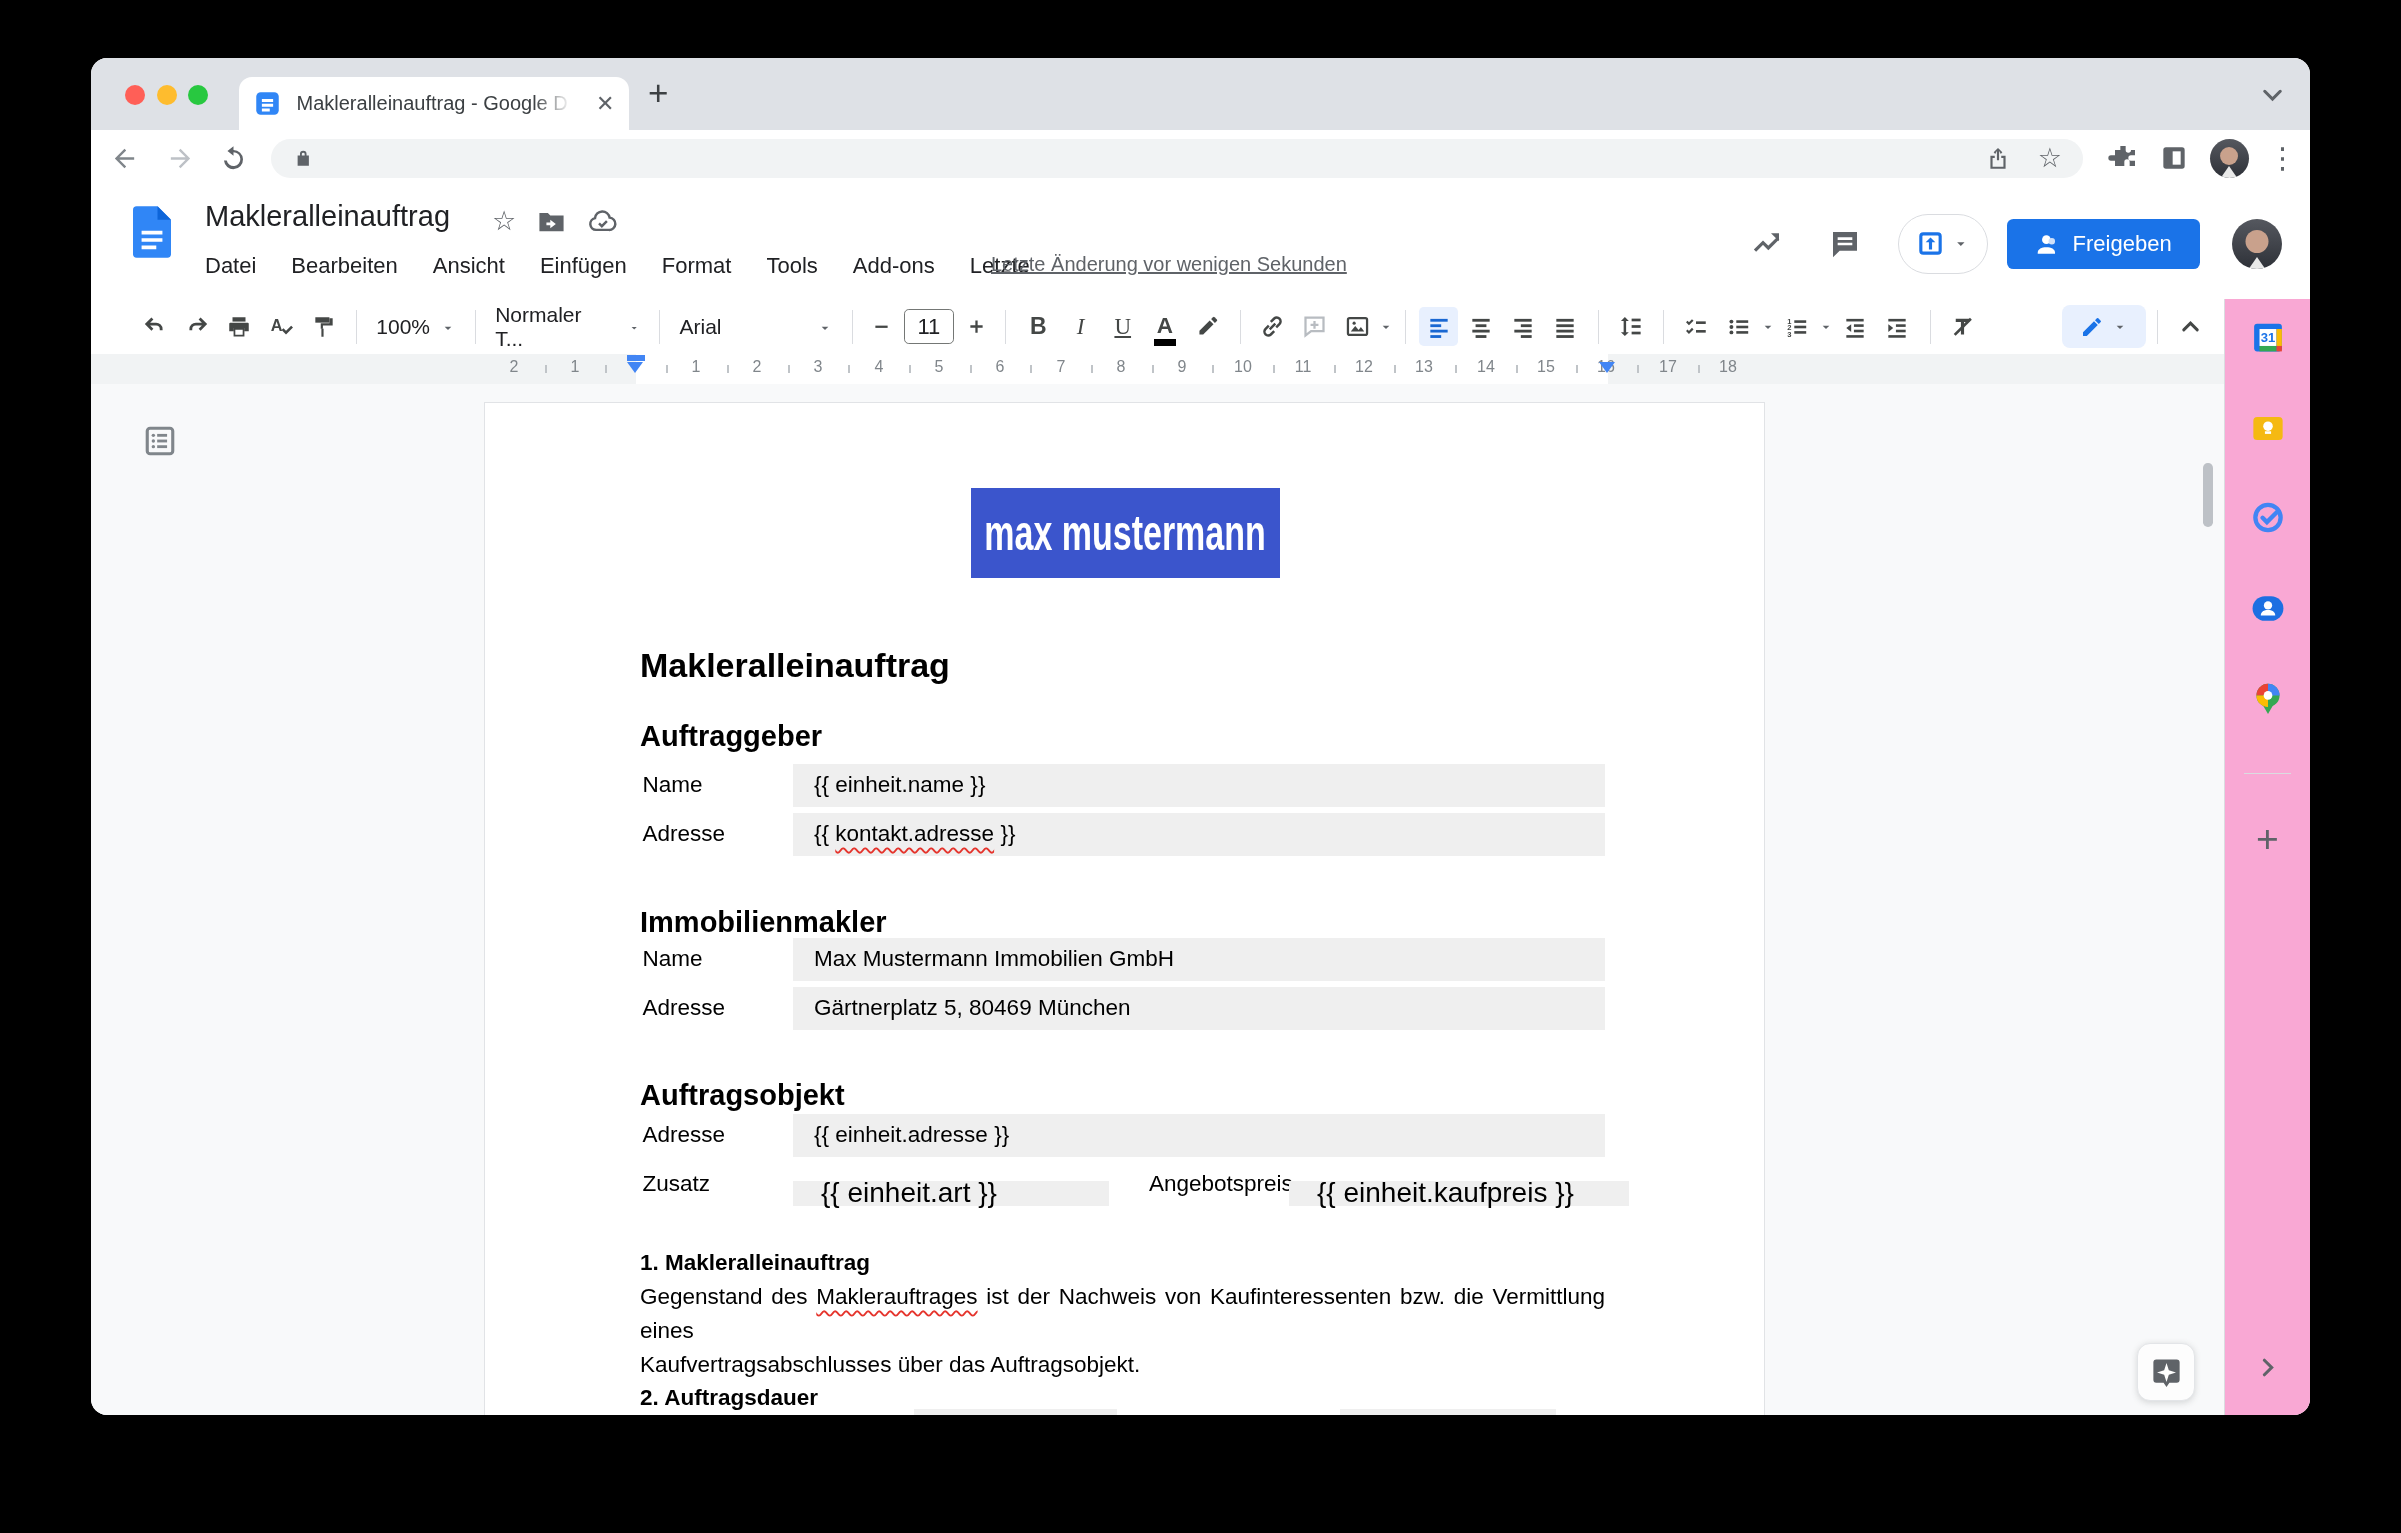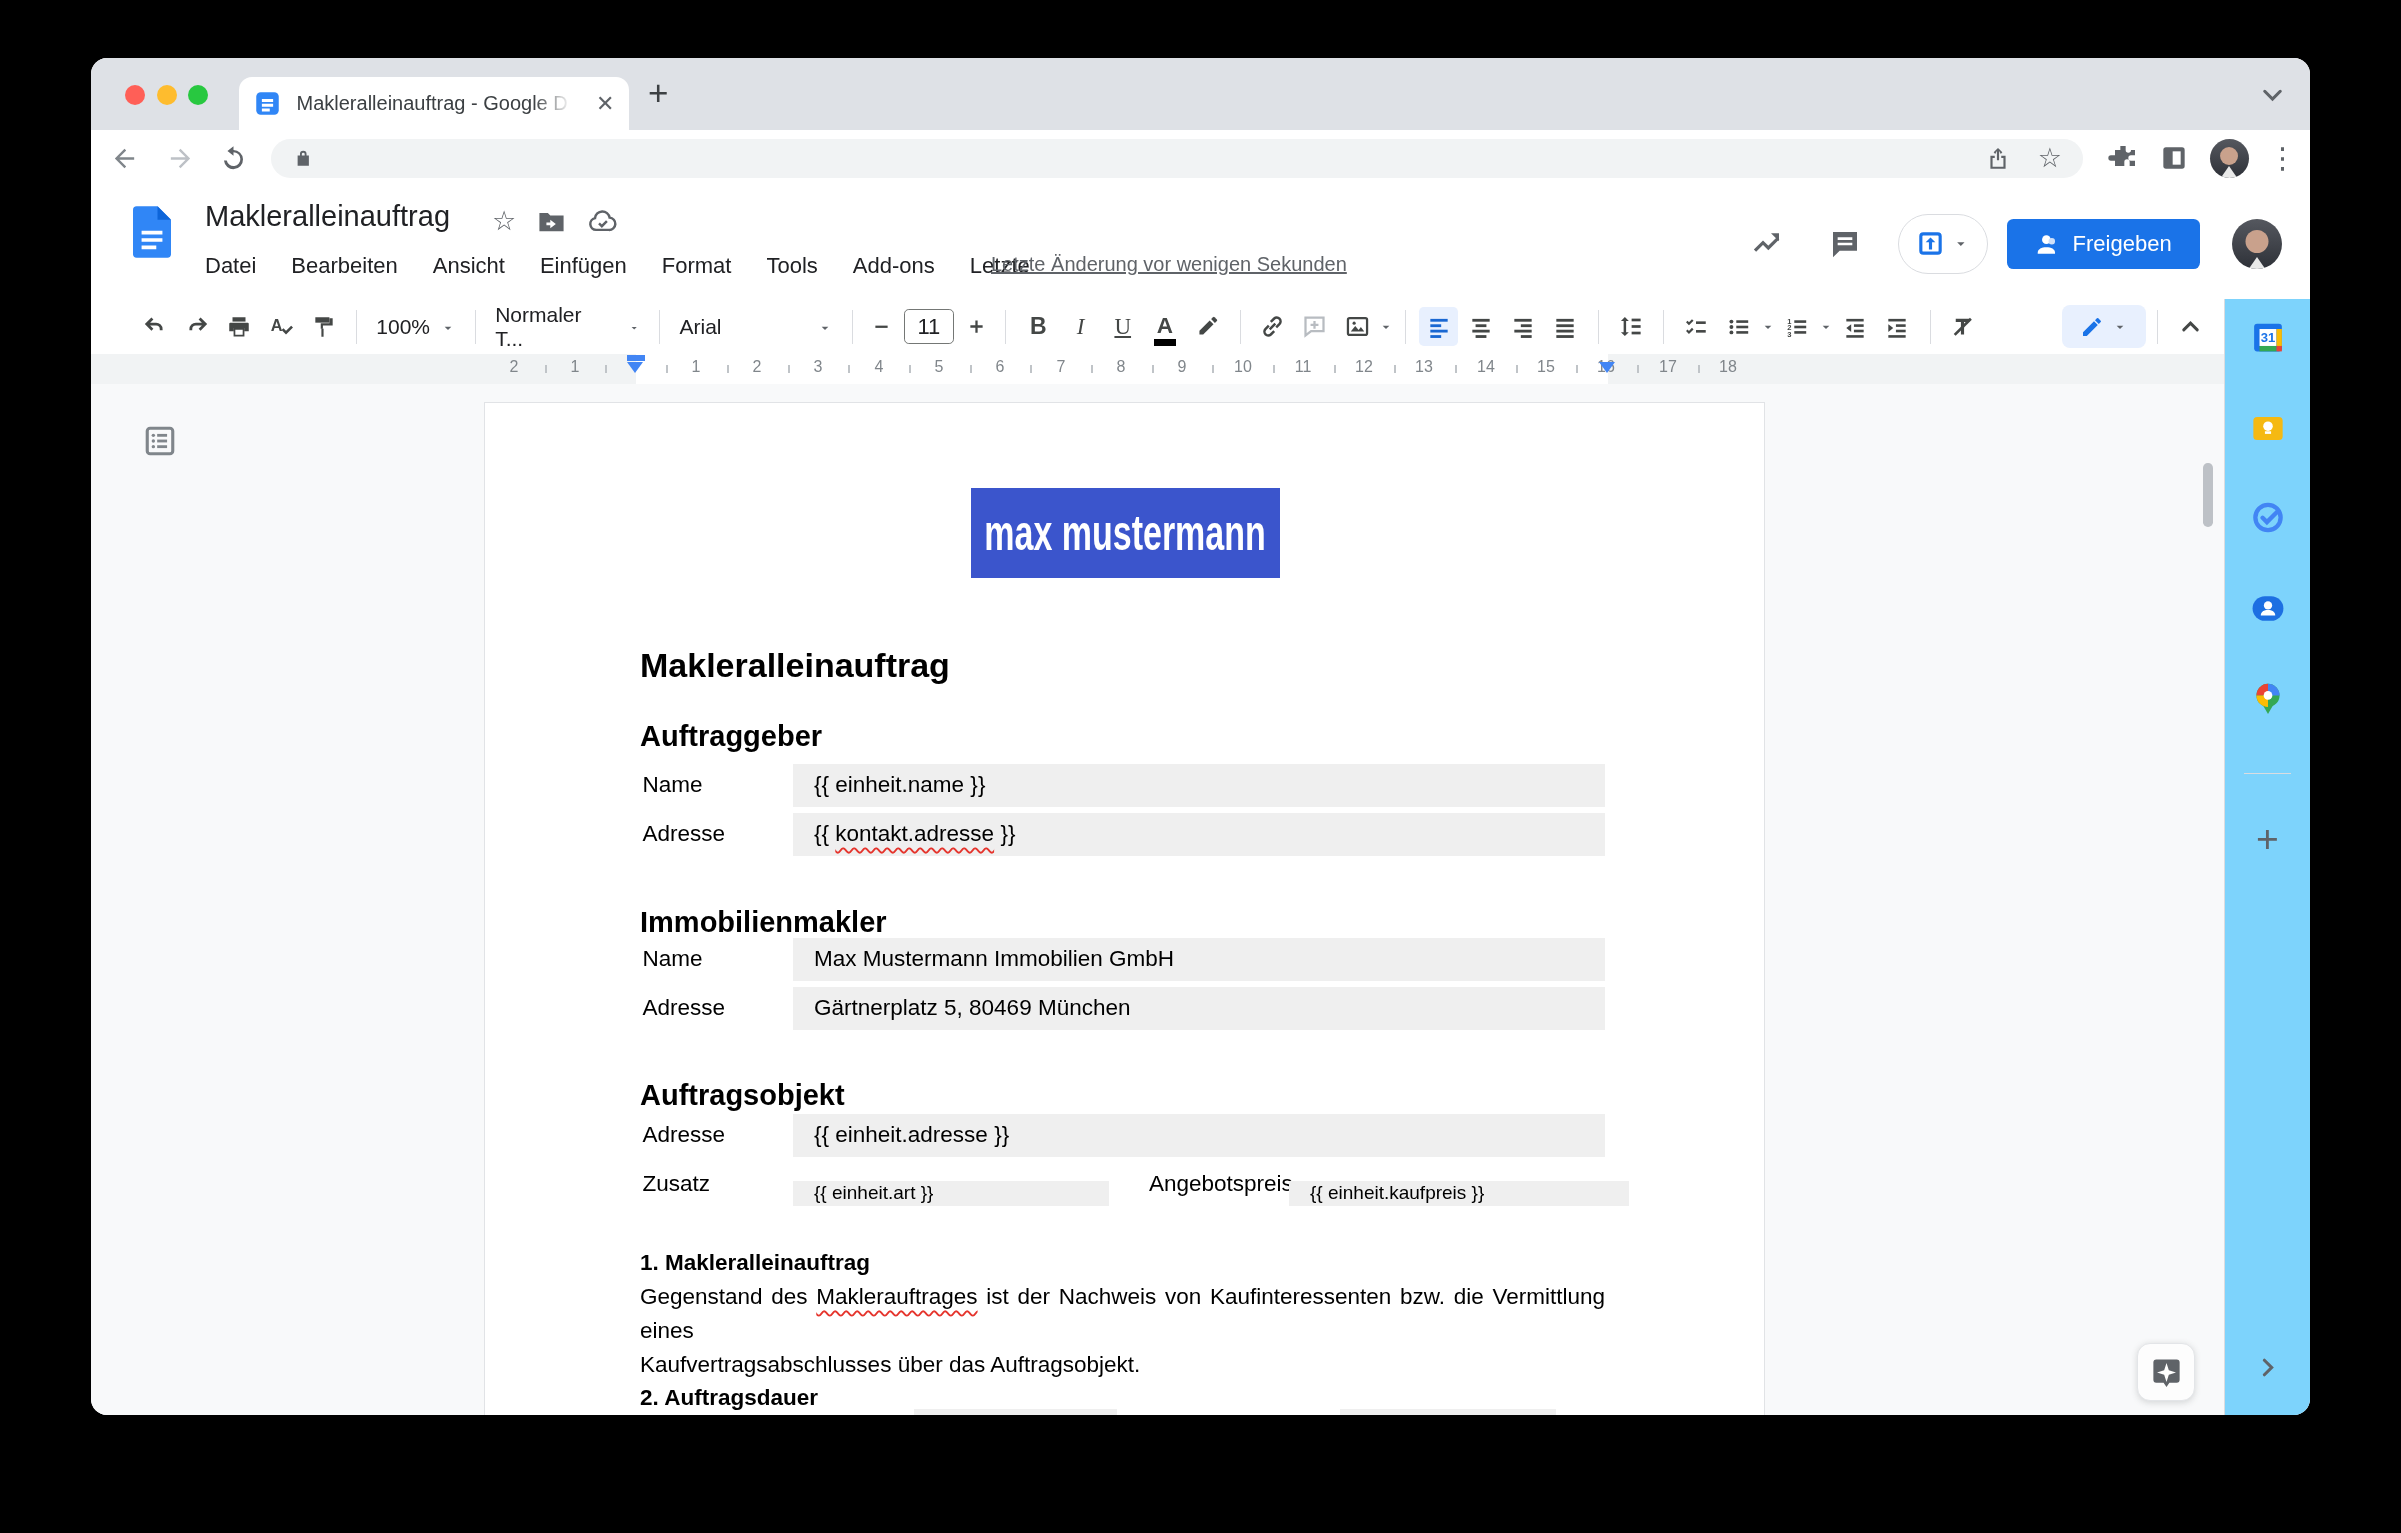--- a/index.html
+++ b/index.html
@@ -47,21 +47,21 @@
   .menu-item{font-size:22px;color:#202124;}
   .lastedit{margin-left:42px;font-size:20px;color:#5f6368;text-decoration:underline;}
   .hdr-right{position:absolute;right:28px;top:0;height:113px;display:flex;align-items:center;}
   .upload-pill{width:90px;height:60px;border:1.6px solid #dadce0;border-radius:31px;display:flex;align-items:center;justify-content:center;gap:6.4px;margin-left:35px;}
   .freigeben{width:193px;height:50px;background:#1a73e8;border-radius:6.4px;color:#fff;display:flex;align-items:center;justify-content:center;gap:11.3px;font-size:22px;margin-left:19.3px;}
   .hdr-ic{width:35px;height:35px;display:flex;align-items:center;justify-content:center;}
   .hdr-avatar{margin-left:32px;}
 
   
   .main{position:absolute;left:0;top:241px;right:0;bottom:0;}
-  .panel{position:absolute;right:0;top:0;width:86px;bottom:0;background:#7dd3fc;border-left:0.8px solid #dadce0;}
+  .panel{position:absolute;right:0;top:0;width:86px;bottom:0;background:#f9a8d4;border-left:0.8px solid #dadce0;}
   .panel-ic{position:absolute;left:50%;transform:translateX(-50%);}
   .panel-divider{position:absolute;left:19.3px;right:19.3px;height:0.8px;background:#dadce0;top:474px;}
   .panel-plus{position:absolute;left:50%;transform:translateX(-50%);top:518px;font-size:39px;font-weight:300;color:#5f6368;}
   .panel-chev{position:absolute;left:50%;transform:translateX(-50%);top:1054px;}
 
   
   .dtoolbar{position:absolute;left:0;top:0;width:2133px;height:55px;background:#fff;display:flex;align-items:center;padding-left:43px;}
   .tb{width:39px;height:39px;display:flex;align-items:center;justify-content:center;margin:0 1.6px;border-radius:4.8px;flex:none;}
   .sep{width:0.8px;height:34px;background:#dadce0;margin:0 11.3px;flex:none;}
   .tb-text{font-size:21px;color:#202124;}
@@ -94,21 +94,21 @@
   .outline-ic{position:absolute;left:52px;top:40px;}
   .scrollbar{position:absolute;left:2112px;top:79px;width:9.7px;height:64px;background:#bdc1c6;border-radius:4.8px;}
   .page{position:absolute;left:393px;top:17.7px;width:1281px;height:1143px;background:#fff;border:0.8px solid #e1e3e6;}
   .logo{position:absolute;left:486px;top:85px;width:309px;height:90px;display:flex;align-items:center;justify-content:center;background:#3b55cc;}
   .logo span{color:#fff;font-size:50px;font-weight:bold;white-space:nowrap;transform:scaleX(.68);letter-spacing:0;}
   .h1{position:absolute;left:155px;top:243px;font-size:34px;font-weight:bold;color:#000;}
   .shead{position:absolute;left:155px;font-size:29px;font-weight:bold;color:#000;}
   .row{position:absolute;left:155px;width:965px;height:43px;}
   .rlabel{position:absolute;left:2.4px;top:50%;transform:translateY(-50%);font-size:22.5px;color:#000;}
   .rcell{position:absolute;left:153px;right:0;top:0;bottom:0;background:#efefef;display:flex;align-items:center;padding-left:21px;font-size:22.5px;color:#000;}
-  .rcell-part{position:absolute;top:0;bottom:0;background:#efefef;display:flex;align-items:center;padding-left:21px;font-size:19px;color:#000;margin-top:18px;}
+  .rcell-part{position:absolute;top:0;bottom:0;background:#efefef;display:flex;align-items:center;padding-left:28px;font-size:28px;color:#000;margin-top:18px;}
   .rlabel2{position:absolute;left:509px;top:50%;transform:translateY(-50%);font-size:22.5px;color:#000;}
   .misspell{text-decoration:underline;text-decoration-style:wavy;text-decoration-color:#e5342c;text-decoration-thickness:1.6px;text-underline-offset:5.6px;}
   .phead{position:absolute;left:155px;font-size:22.5px;font-weight:bold;color:#000;}
   .para{position:absolute;left:155px;top:877px;width:965px;font-size:22.5px;color:#000;line-height:34px;}
   .jline{text-align:justify;text-align-last:justify;}
   .ghost{position:absolute;top:1006px;height:32px;background:#efefef;}
   .explore{position:absolute;left:2046px;top:959px;width:58px;height:58px;background:#fdfdfd;border:0.8px solid #e3e5e8;border-radius:13px;box-shadow:0 1.6px 6.4px rgba(60,64,67,.18);display:flex;align-items:center;justify-content:center;}
   svg{display:block;}
 </style>
 </head>

